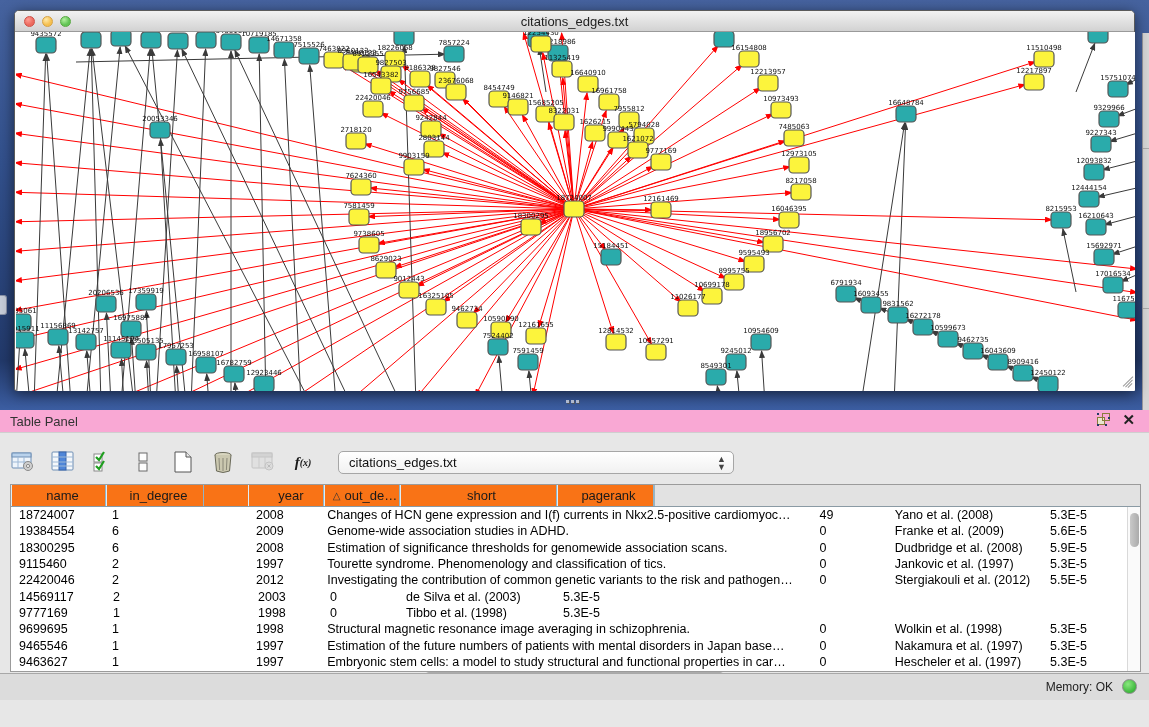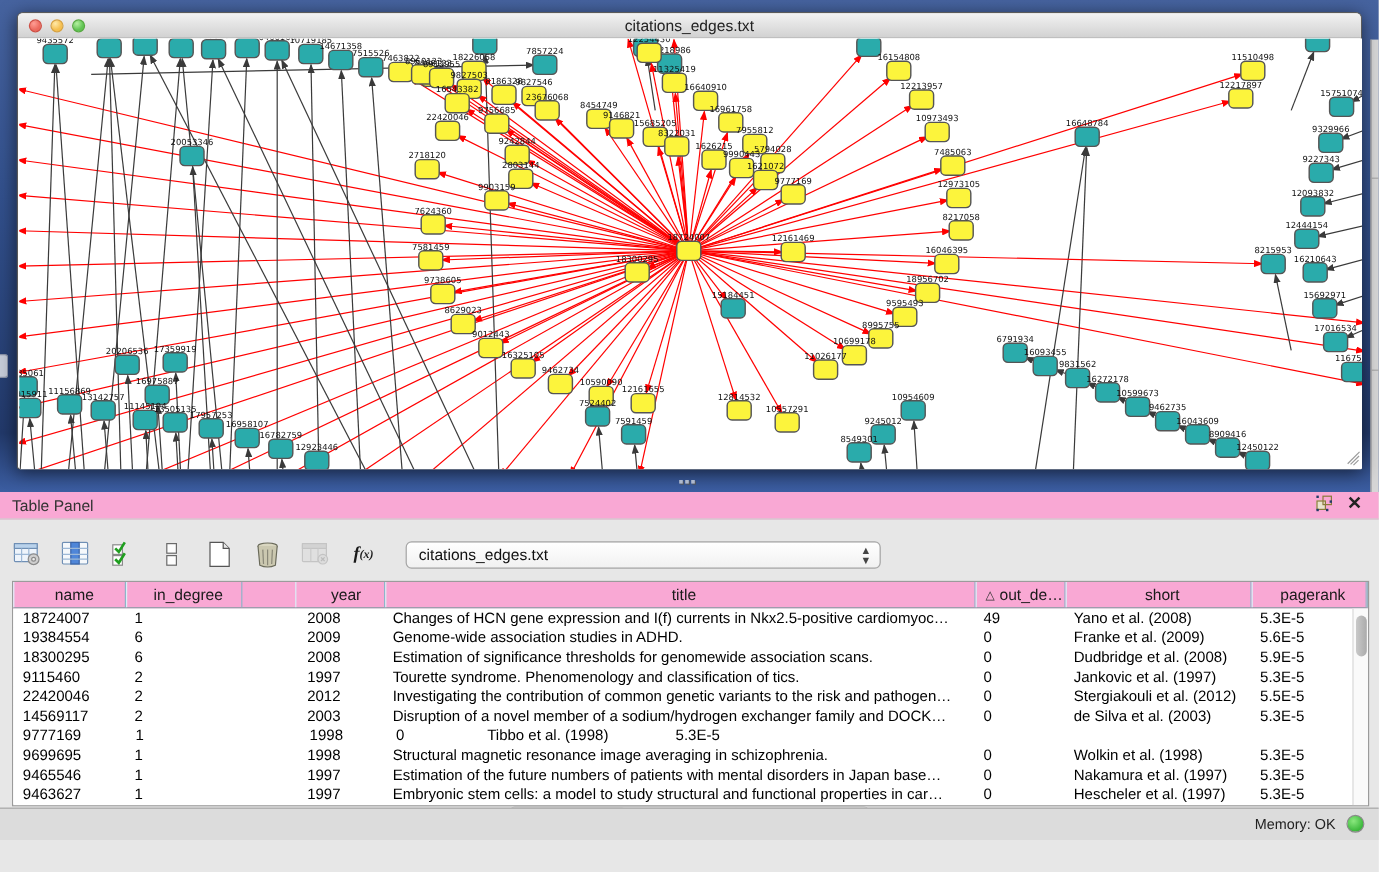--- a/index.html
+++ b/index.html
@@ -53,21 +53,21 @@
   .tb-btn { width:26px; height:26px; display:flex; align-items:center; justify-content:center; }
   .fx { font-family:"Liberation Serif", serif; font-style:italic; font-weight:bold; font-size:15px; color:#1a1a1a; }
   .fx small { font-size:10px; font-weight:bold; }
   .combo { position:relative; margin-left:8px; width:396px; height:23px; background:linear-gradient(180deg,#ffffff,#f1f1f1);
     border:1px solid #a6a6a6; border-radius:5px; }
   .combo .val { position:absolute; left:10px; top:3px; font-size:13px; color:#111; }
   .combo .arrows { position:absolute; right:7px; top:3px; font-size:9px; color:#444; line-height:8px; text-align:center; }
 
   .tablebox { position:absolute; left:10px; top:74px; width:1131px; height:188px; background:#fff;
     border:1px solid #9b9b9b; }
-  .thead { display:flex; height:22px; background:#f9a8d4; border-bottom:1px solid #8a9aa4; }
+  .thead { display:flex; height:22px; background:#f97316; border-bottom:1px solid #8a9aa4; }
   .th { border-right:1px solid #8fb4c9; border-left:1px solid #ddeef7; font-size:13px; color:#1a1a1a;
     display:flex; align-items:center; justify-content:center; white-space:nowrap; overflow:hidden; }
   .th .sort { margin-right:4px; font-size:10px; color:#333; }
   .tbody { position:relative; height:164px; overflow:hidden; }
   .tr { display:flex; height:16.3px; align-items:center; background:#fff; }
   .td { font-size:12.5px; color:#000; white-space:nowrap; overflow:hidden; }
   .c0{width:95px; padding-left:8px;} .c1{width:98px; padding-left:7px;} .c2{width:76px; padding-left:10px;margin-left:44px;}
   .c3{width:498px; padding-left:6px;} .c4{width:76px; padding-left:6px;} .c5{width:157px; padding-left:6px;}
   .c6{width:97px; padding-left:6px;} .cf{flex:1; border-right:none;}
   .hfill { background:#e2e2e2; border-left:1px solid #9ab4c2; }
@@ -823,21 +823,20 @@
       <span class="val">citations_edges.txt</span>
       <span class="arrows">▲<br>▼</span>
     </span>
   </div>
 
   <div class="tablebox">
     <div class="thead" id="thead">
         <div class="th c0">name</div>
         <div class="th c1">in_degree</div>
         <div class="th c2">year</div>
-        <div class="th c3">title</div>
         <div class="th c4"><span class="sort">△</span>out_de…</div>
         <div class="th c5">short</div>
         <div class="th c6">pagerank</div>
         <div class="th cf hfill"></div>
       </div>
     <div class="tbody" id="tbody">
       <div class="tr">
           <div class="td c0">18724007</div>
           <div class="td c1">1</div>
           <div class="td c2">2008</div>
@@ -879,21 +878,20 @@
           <div class="td c2">2012</div>
           <div class="td c3">Investigating the contribution of common genetic variants to the risk and pathogen…</div>
           <div class="td c4">0</div>
           <div class="td c5">Stergiakouli et al. (2012)</div>
           <div class="td c6">5.5E-5</div>
         </div>
         <div class="tr">
           <div class="td c0">14569117</div>
           <div class="td c1">2</div>
           <div class="td c2">2003</div>
-          <div class="td c3">Disruption of a novel member of a sodium/hydrogen exchanger family and DOCK…</div>
           <div class="td c4">0</div>
           <div class="td c5">de Silva et al. (2003)</div>
           <div class="td c6">5.3E-5</div>
         </div>
         <div class="tr">
           <div class="td c0">9777169</div>
           <div class="td c1">1</div>
           <div class="td c2">1998</div>
           <div class="td c4">0</div>
           <div class="td c5">Tibbo et al. (1998)</div>

